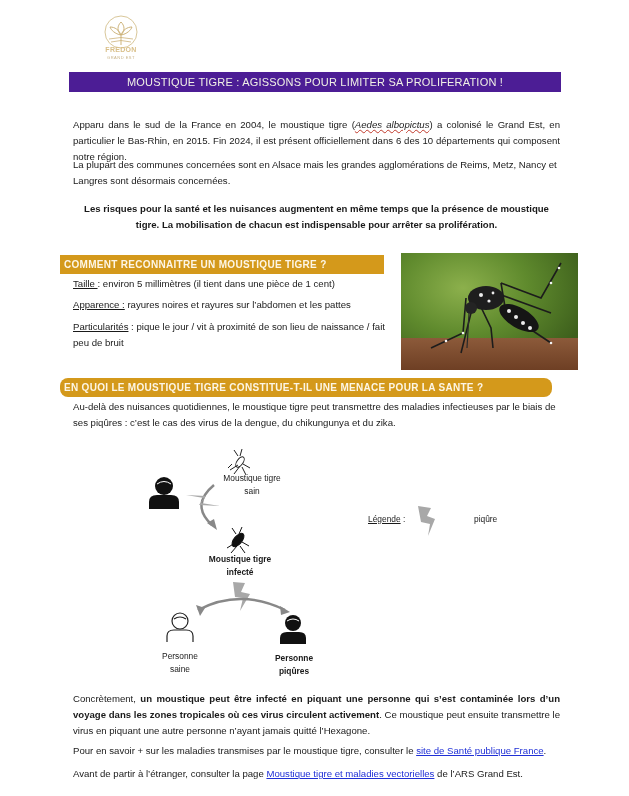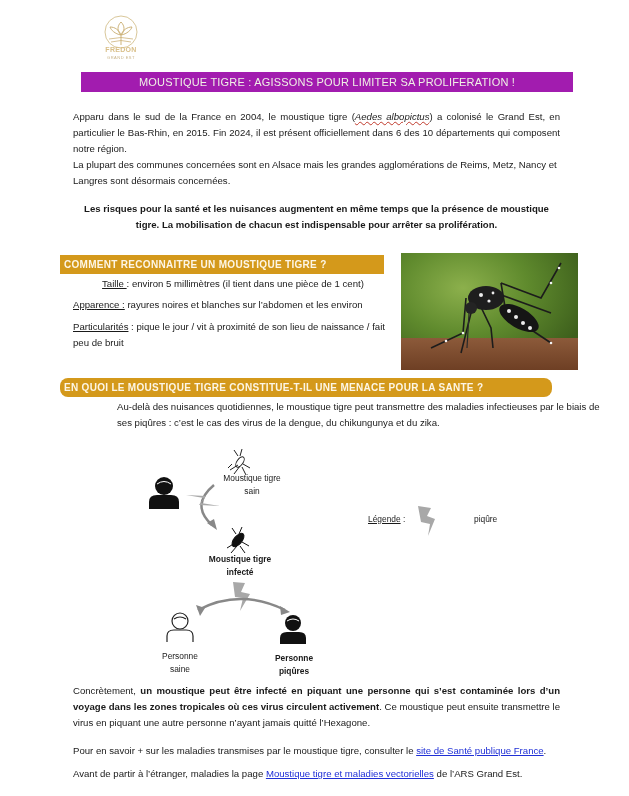--- a/index.html
+++ b/index.html
@@ -4,42 +4,42 @@
 <style>
   * { box-sizing: border-box; margin: 0; padding: 0; }
   html, body { width: 629px; height: 796px; background: #ffffff; overflow: hidden; }
   body { position: relative; font-family: "Liberation Sans", "DejaVu Sans", sans-serif; color: #1a1a1a; font-size: 10px; }
   .abs { position: absolute; }
 
   .logo { left: 95px; top: 14px; width: 52px; height: 52px; }
   .logo-text { left: 93px; top: 46px; width: 56px; text-align: center; font-size: 7px; font-weight: bold; color: #d9bf88; letter-spacing: 0.3px; }
   .logo-sub { left: 93px; top: 55px; width: 56px; text-align: center; font-size: 4px; color: #c9b488; letter-spacing: 0.5px; }
 
-  .title-bar { left: 81px; top: 72px; width: 492px; height: 20px; background: #a21caf; color: #f0f0e6; font-size: 11px; text-align: center; line-height: 20px; letter-spacing: 0.2px; }
+  .title-bar { left: 69px; top: 72px; width: 492px; height: 20px; background: #4c1d95; color: #f0f0e6; font-size: 11px; text-align: center; line-height: 20px; letter-spacing: 0.2px; }
 
   .para { left: 73px; width: 487px; font-size: 9.6px; line-height: 16px; color: #1a1a1a; }
-  .justify { text-align: justify; }
+  .justify { text-align: justify; margin-top: 8px; }
   .p-intro1 { top: 109px; }
   .p-intro2 { top: 157px; }
   .p-warning { top: 201px; text-align: center; font-weight: bold; line-height: 15.5px; left: 75px; width: 483px; }
 
   .section-bar { left: 60px; height: 19px; background: #d4991b; color: #fdf6e6; font-size: 10px; font-weight: bold; line-height: 19px; padding-left: 4px; letter-spacing: 0.3px; }
   .sec1 { top: 255px; width: 324px; }
   .sec2 { top: 378px; width: 492px; border-radius: 8px; }
 
   .feature { left: 73px; width: 320px; font-size: 9.6px; line-height: 16px; }
-  .f1 { top: 276px; text-align: center; }
+  .f1 { top: 276px; }
   .f2 { top: 297px; }
   .f3 { top: 319px; }
   .ul { text-decoration: underline; }
 
   .photo { left: 401px; top: 253px; width: 177px; height: 117px; overflow: hidden; background: radial-gradient(ellipse at 35% 30%, #8cb04c 0%, #5f8a2d 40%, #3d5f1c 80%); }
   .skin { position: absolute; left: 0; bottom: 0; width: 100%; height: 32px; background: linear-gradient(#8c5a3a, #6e3f24); }
 
-  .p-menace { top: 399px; margin-left: 44px; }
+  .p-menace { top: 399px; }
 
   .diag-label { font-size: 8.4px; line-height: 13px; text-align: center; }
   .bold { font-weight: bold; }
 
   .p-concret { top: 683px; }
   .p-more1 { top: 743px; }
   .p-more2 { top: 766px; }
   a.lnk { color: #1f2fd6; }
 </style>
 </head>
@@ -67,21 +67,21 @@
 <div class="abs para p-intro2">La plupart des communes concernées sont en Alsace mais les grandes agglomérations de Reims, Metz, Nancy et Langres sont désormais concernées.</div>
 
 <div class="abs para p-warning">Les risques pour la santé et les nuisances augmentent en même temps que la présence de moustique tigre. La mobilisation de chacun est indispensable pour arrêter sa prolifération.</div>
 
 <div class="abs section-bar sec1">COMMENT RECONNAITRE UN MOUSTIQUE TIGRE ?</div>
 
 <div class="abs feature f1">
   <span class="ul">Taille </span><span>: environ 5 millimètres (il tient dans une pièce de 1 cent)</span>
 </div>
 <div class="abs feature f2">
-  <span class="ul">Apparence :</span><span> rayures noires et blanches sur l’abdomen et les environ</span>
+  <span class="ul">Apparence :</span><span> rayures noires et rayures sur l’abdomen et les pattes</span>
 </div>
 <div class="abs feature f3">
   <span class="ul">Particularités</span><span> : pique le jour / vit à proximité de son lieu de naissance / fait peu de bruit</span>
 </div>
 
 <div class="abs photo" title="Photo d'un moustique tigre piquant sur la peau">
   <div class="skin"></div>
   <svg width="177" height="117" viewBox="0 0 177 117" style="position:absolute;left:0;top:0;">
 
     <g stroke="#1c1c1c" stroke-width="1.6" fill="none">
@@ -194,14 +194,14 @@
 </div>
 
 <div class="abs para justify p-concret">
   <span>Concrètement, </span><b>un moustique peut être infecté en piquant une personne qui s’est contaminée lors d’un voyage dans les zones tropicales où ces virus circulent activement</b><span>. Ce moustique peut ensuite transmettre le virus en piquant une autre personne n’ayant jamais quitté l’Hexagone.</span>
 </div>
 
 <div class="abs para p-more1">
   <span>Pour en savoir + sur les maladies transmises par le moustique tigre, consulter le </span><a class="lnk" href="#">site de Santé publique France</a><span>.</span>
 </div>
 <div class="abs para p-more2">
-  <span>Avant de partir à l’étranger, maladies la page </span><a class="lnk" href="#">Moustique tigre et maladies vectorielles</a><span> de l’ARS Grand Est.</span>
+  <span>Avant de partir à l’étranger, consulter la page </span><a class="lnk" href="#">Moustique tigre et maladies vectorielles</a><span> de l’ARS Grand Est.</span>
 </div>
 
 </body></html>

